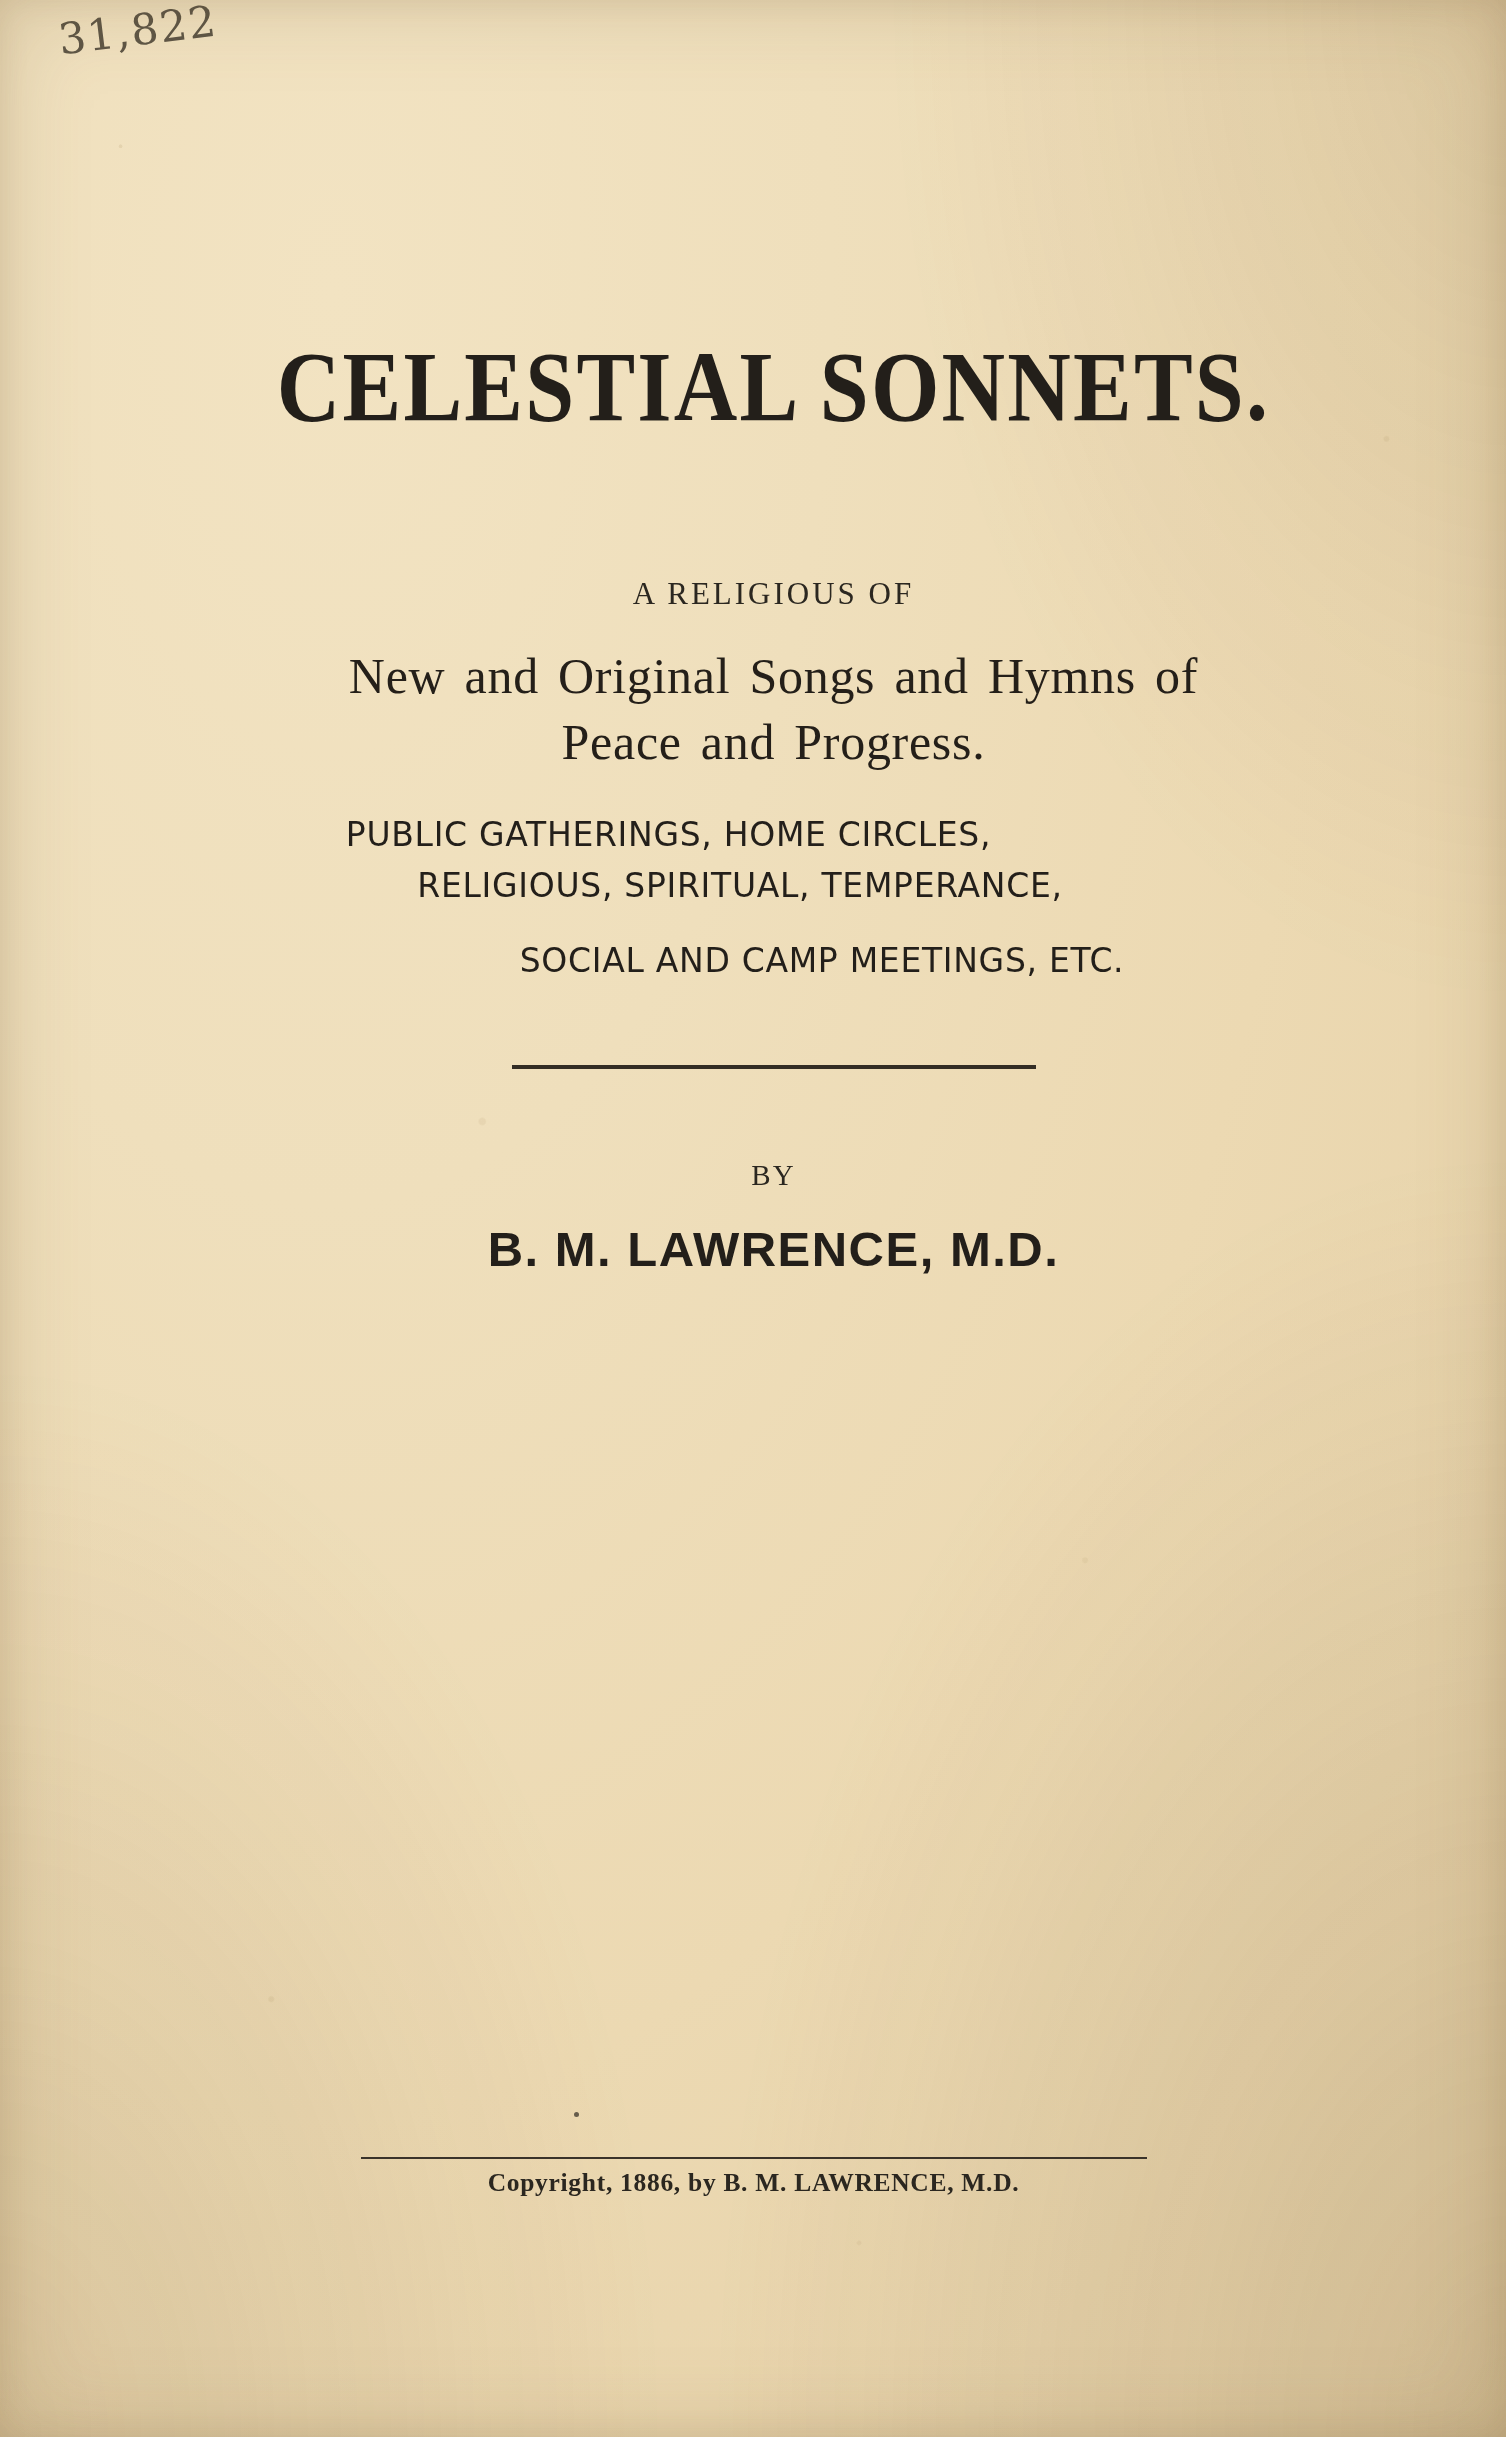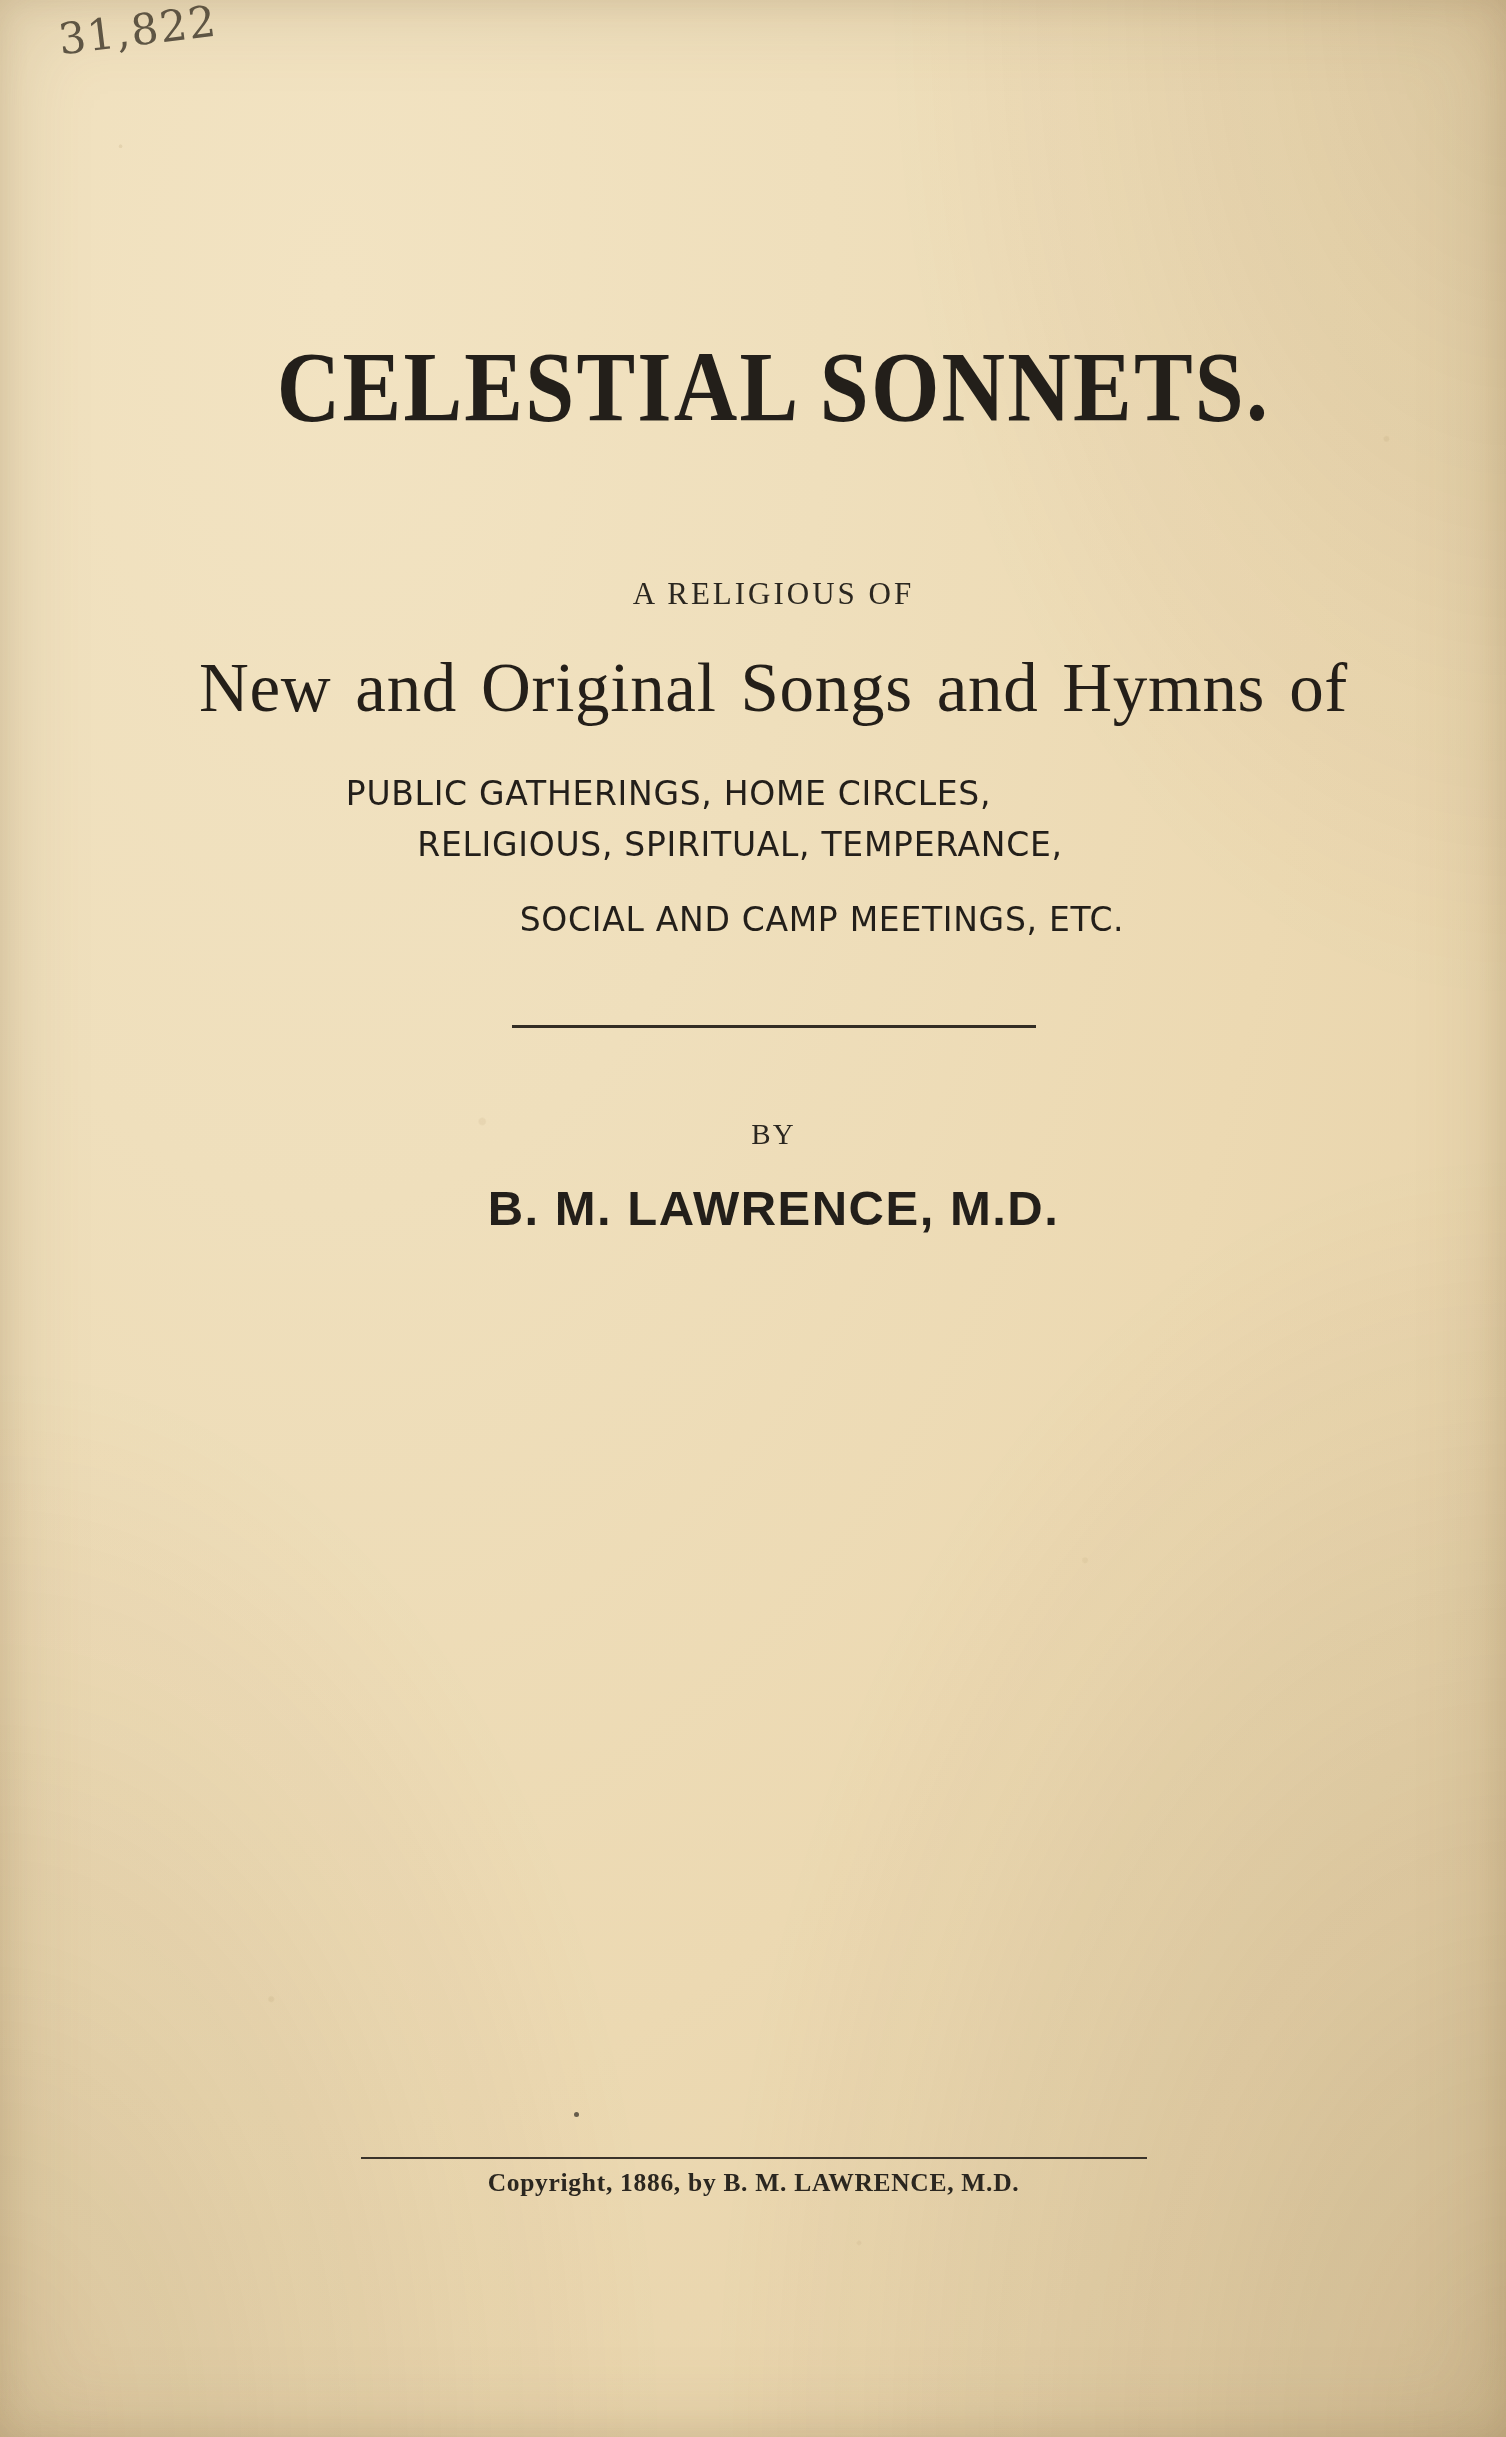--- a/index.html
+++ b/index.html
@@ -84,21 +84,21 @@
 
   .sub-small-1 {
     margin-top: 150px;
     font-size: 31px;
     letter-spacing: 3px;
     color: #2b2720;
   }
 
   .sub-large {
     margin-top: 31px;
-    font-size: 69px;
+    font-size: 50px;
     color: #241f19;
     line-height: 1.32;
     letter-spacing: 0.7px;
     word-spacing: 6px;
   }
 
   .designed-for {
     margin-top: 142px;
     font-size: 30px;
     letter-spacing: 3px;
@@ -188,20 +188,21 @@
   <div class="content">
 
     <div class="main-title">
       <span>CELESTIAL SONNETS.</span>
     </div>
 
     <div class="sub-small-1">A RELIGIOUS OF</div>
 
     <div class="sub-large">
       <div>New and Original Songs and Hymns of</div>
+      <div>Peace and Progress.</div>
     </div>
 
 
     <div class="gothic-block">
       <div class="gothic-line-1">PUBLIC GATHERINGS, HOME CIRCLES,</div>
       <div class="gothic-line-2">RELIGIOUS, SPIRITUAL, TEMPERANCE,</div>
       <div class="gothic-line-3">SOCIAL AND CAMP MEETINGS, ETC.</div>
     </div>
 
     <div class="rule"></div>

